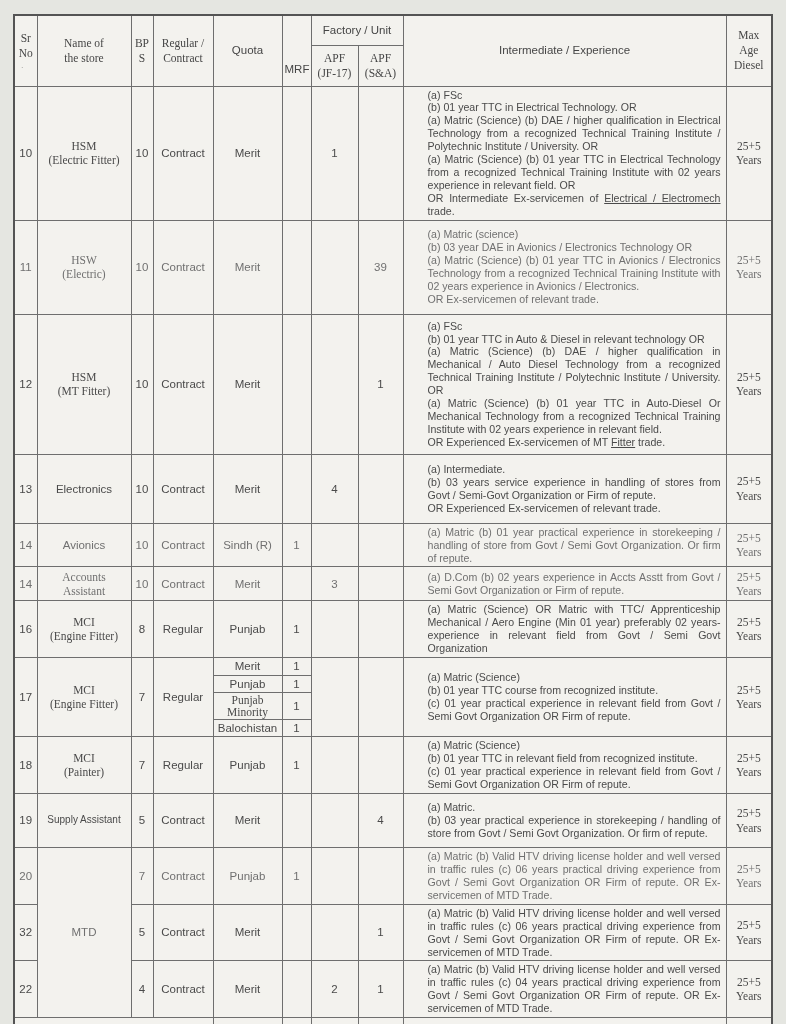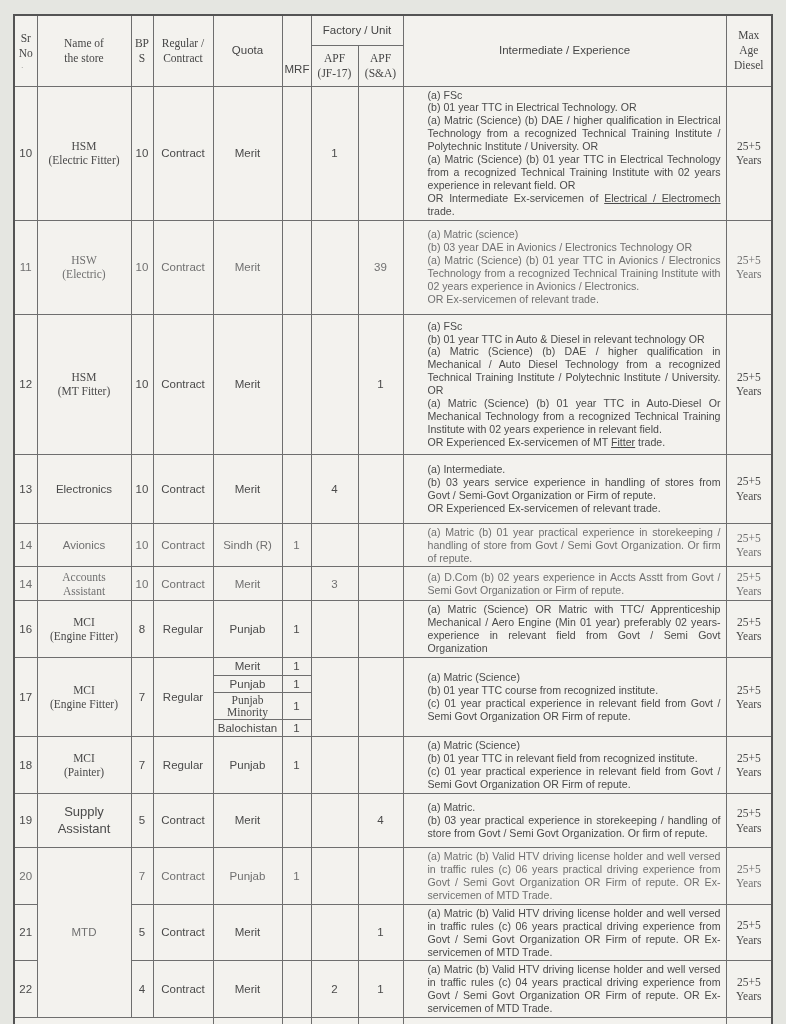--- a/index.html
+++ b/index.html
@@ -270,21 +270,21 @@
           <div class="jtext">(a) Matric (Science)
 (b) 01 year TTC in relevant field from recognized institute.
 (c) 01 year practical experience in relevant field from Govt / Semi Govt Organization OR Firm of repute.</div>
         </td>
         <td class="c pre age">25+5
 Years</td>
       </tr>
 
       <tr style="height:54px">
         <td class="c">19</td>
-        <td class="c" style="font-size:13px">Supply Assistant</td>
+        <td class="c" style="font-size:10px">Supply Assistant</td>
         <td class="c">5</td>
         <td class="c">Contract</td>
         <td class="c">Merit</td>
         <td class="c"></td>
         <td class="c"></td>
         <td class="c">4</td>
         <td class="qual">
           <div class="jtext">(a) Matric.
 (b) 03 year practical experience in storekeeping / handling of store from Govt / Semi Govt Organization. Or firm of repute.</div>
         </td>
@@ -302,21 +302,21 @@
         <td class="c"></td>
         <td class="c"></td>
         <td class="qual">
           <div class="jtext">(a) Matric (b) Valid HTV driving license holder and well versed in traffic rules (c) 06 years practical driving experience from Govt / Semi Govt Organization OR Firm of repute.  OR  Ex-servicemen of MTD Trade.</div>
         </td>
         <td class="c pre age">25+5
 Years</td>
       </tr>
 
       <tr style="height:54px">
-        <td class="c">21</td>
+        <td class="c">32</td>
         <td class="c">5</td>
         <td class="c">Contract</td>
         <td class="c">Merit</td>
         <td class="c"></td>
         <td class="c"></td>
         <td class="c">1</td>
         <td class="qual">
           <div class="jtext">(a) Matric (b) Valid HTV driving license holder and well versed in traffic rules (c) 06 years practical driving experience from Govt / Semi Govt Organization OR Firm of repute. OR  Ex-servicemen of MTD Trade.</div>
         </td>
         <td class="c pre age">25+5

